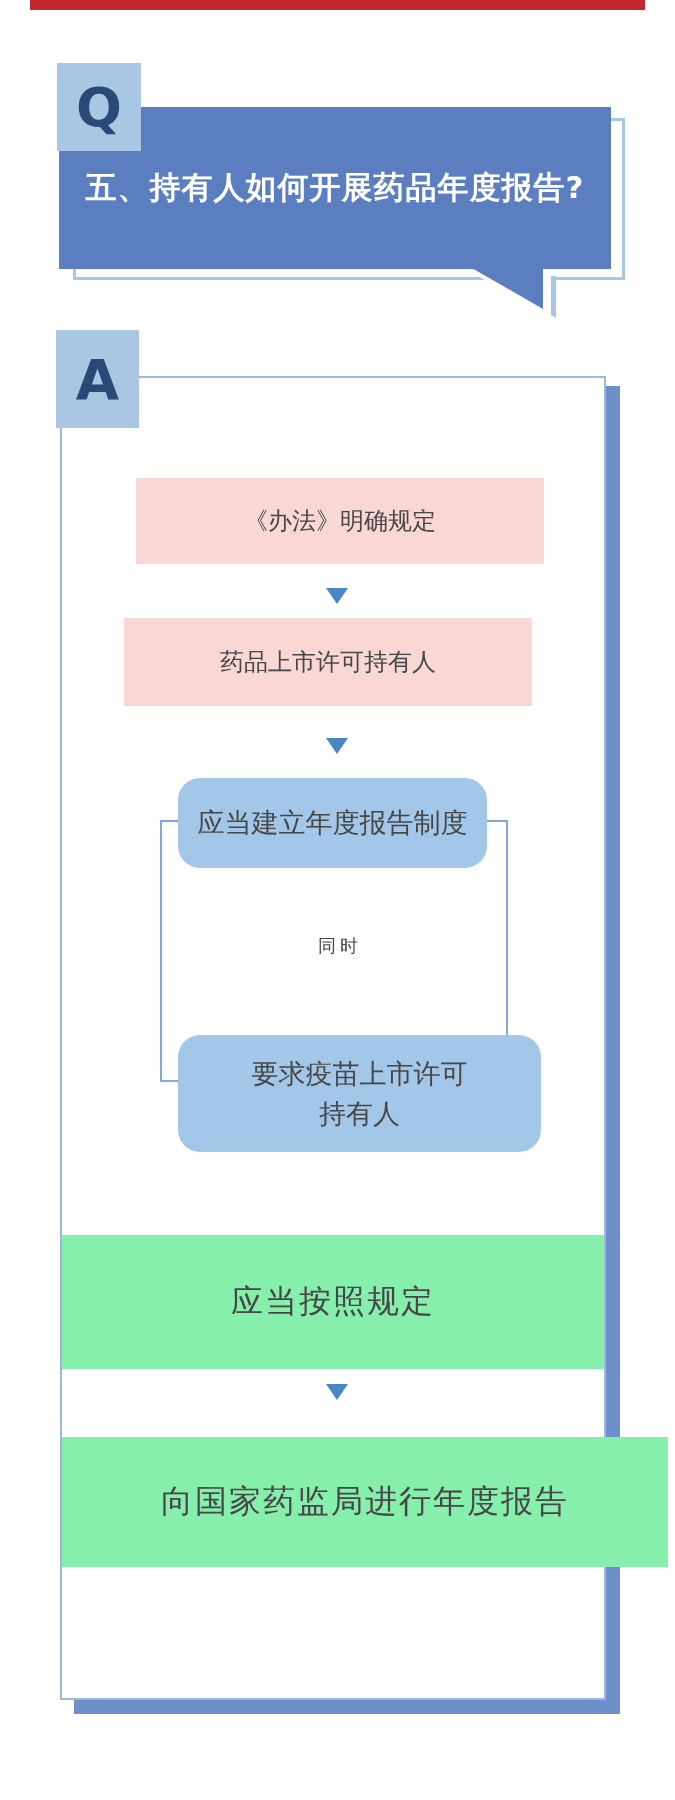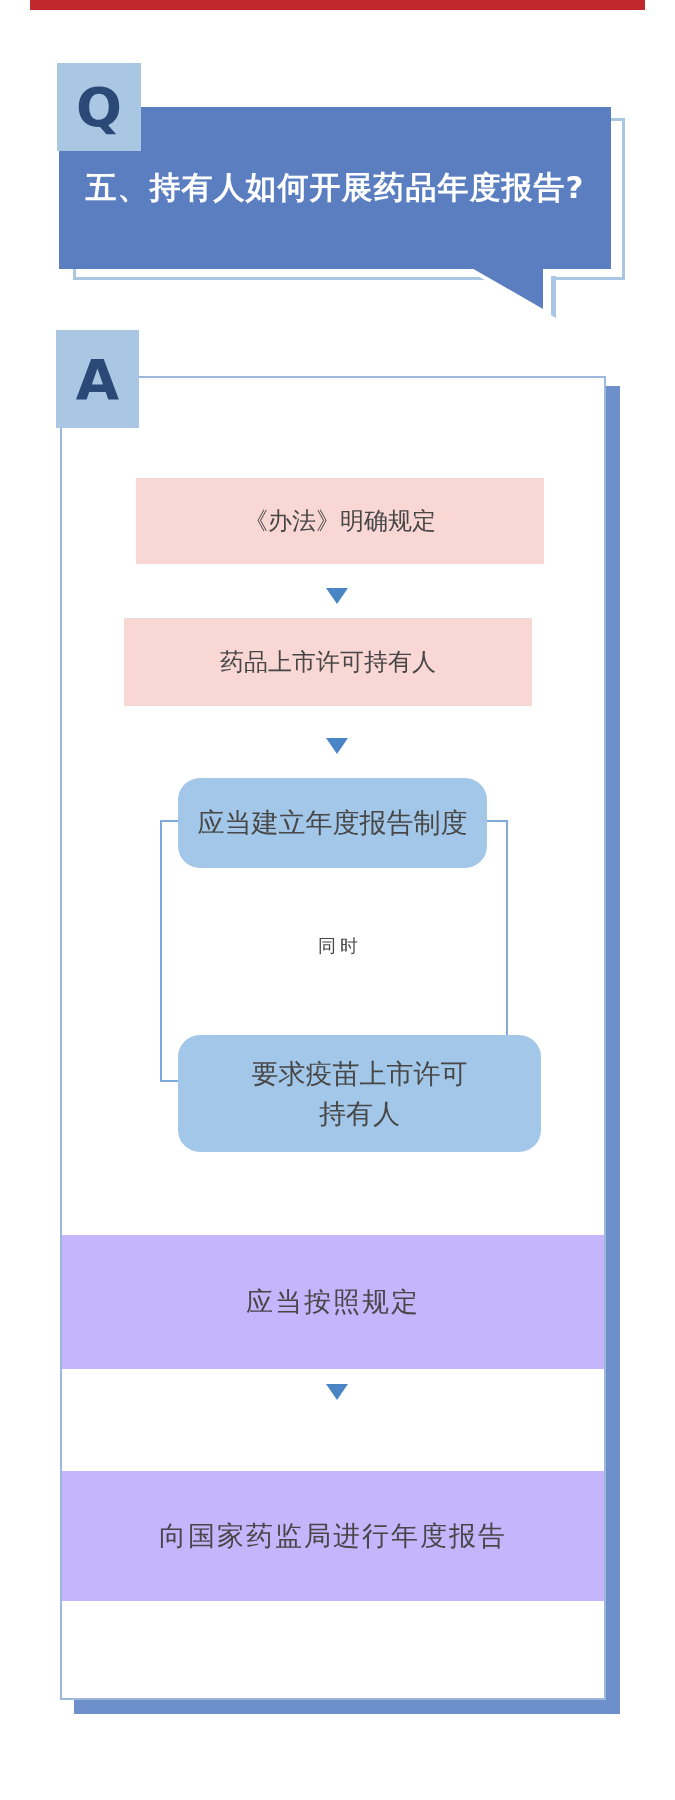--- a/index.html
+++ b/index.html
@@ -46,23 +46,23 @@
   .pink1{left:136px;top:478px;width:408px;height:86px;}
   .pink2{left:124px;top:618px;width:408px;height:88px;}
   .blue-box{background:#a3c7e8;border-radius:22px;font-size:27px;line-height:1.45;}
   .blue1{left:178px;top:778px;width:309px;height:90px;}
   .blue2{left:178px;top:1035px;width:363px;height:117px;white-space:pre-line;}
   .bracket{
     position:absolute;left:160px;top:820px;width:348px;height:262px;
     border:2px solid #7ea9d8;background:transparent;z-index:2;box-sizing:border-box;
   }
   .connector-label{left:136px;top:916px;width:408px;height:60px;font-size:18px;letter-spacing:4px;}
-  .band{background:#c4b5fd;font-size:27px;letter-spacing:2px;}
+  .band{background:#86efac;font-size:32px;letter-spacing:2px;}
   .band1{left:62px;top:1235px;width:542px;height:134px;}
-  .band2{left:62px;top:1437px;width:542px;height:130px;margin-top:34px;}
+  .band2{left:62px;top:1437px;width:606px;height:130px;}
 
   .down-arrow{
     position:absolute;width:0;height:0;z-index:3;
     border-left:11px solid transparent;border-right:11px solid transparent;
     border-top:16px solid #4a86c6;
   }
   .arr1{left:326px;top:588px;}
   .arr2{left:326px;top:738px;}
   .arr3{left:326px;top:1384px;}
 </style>

